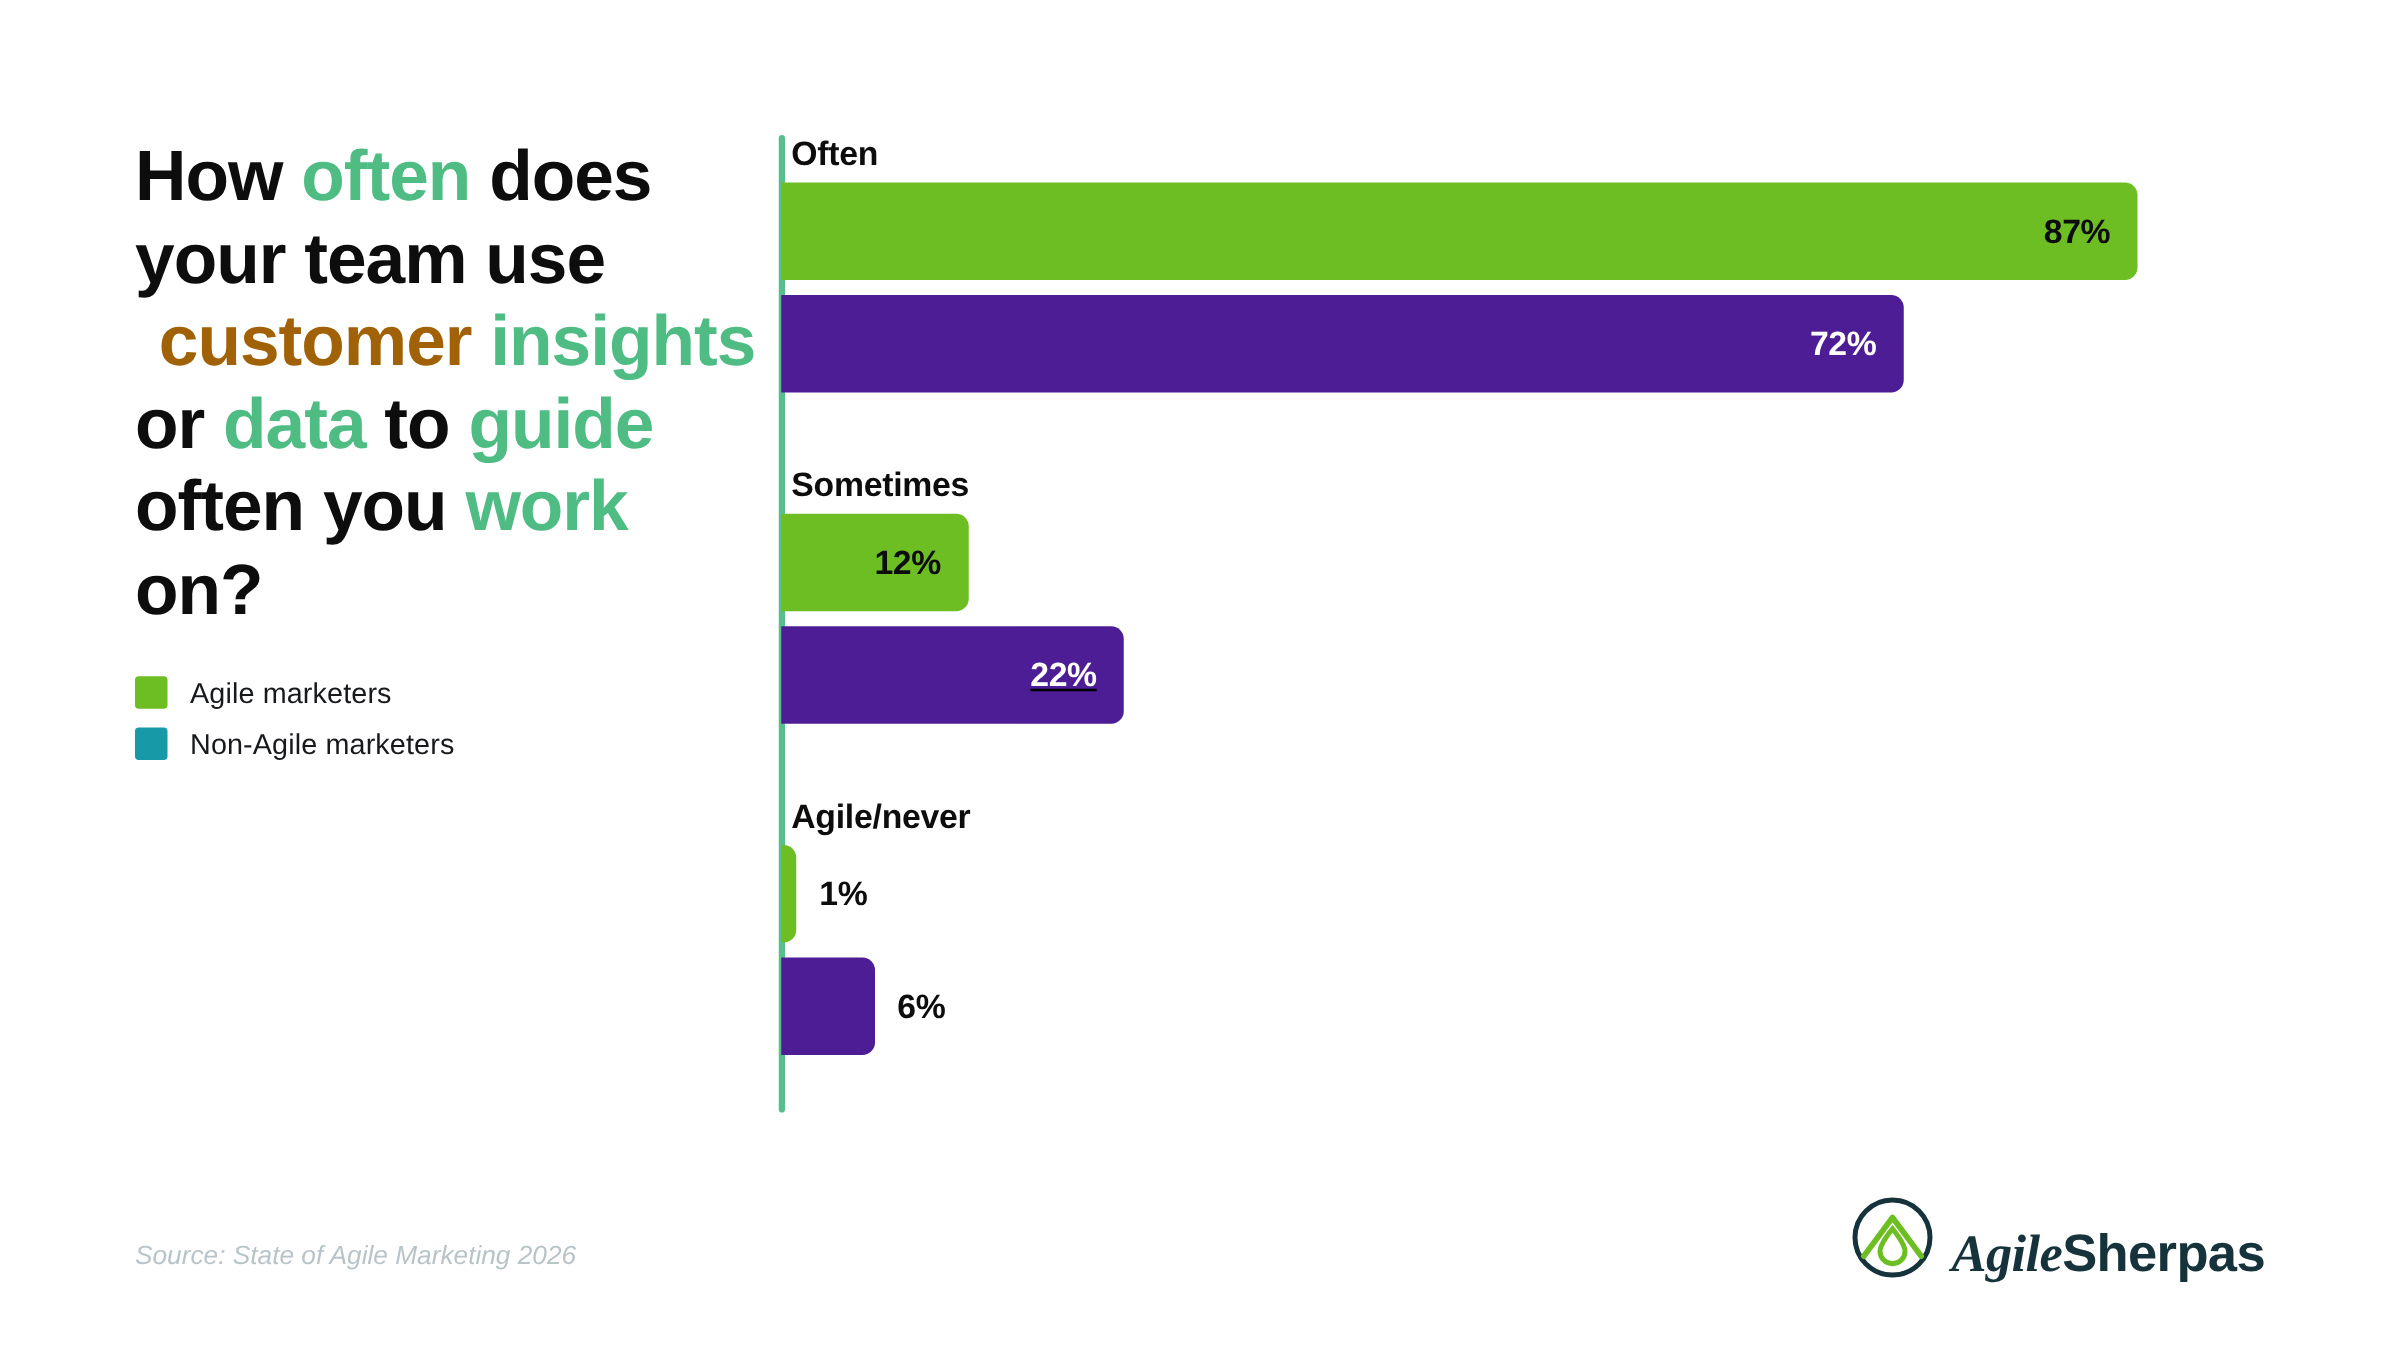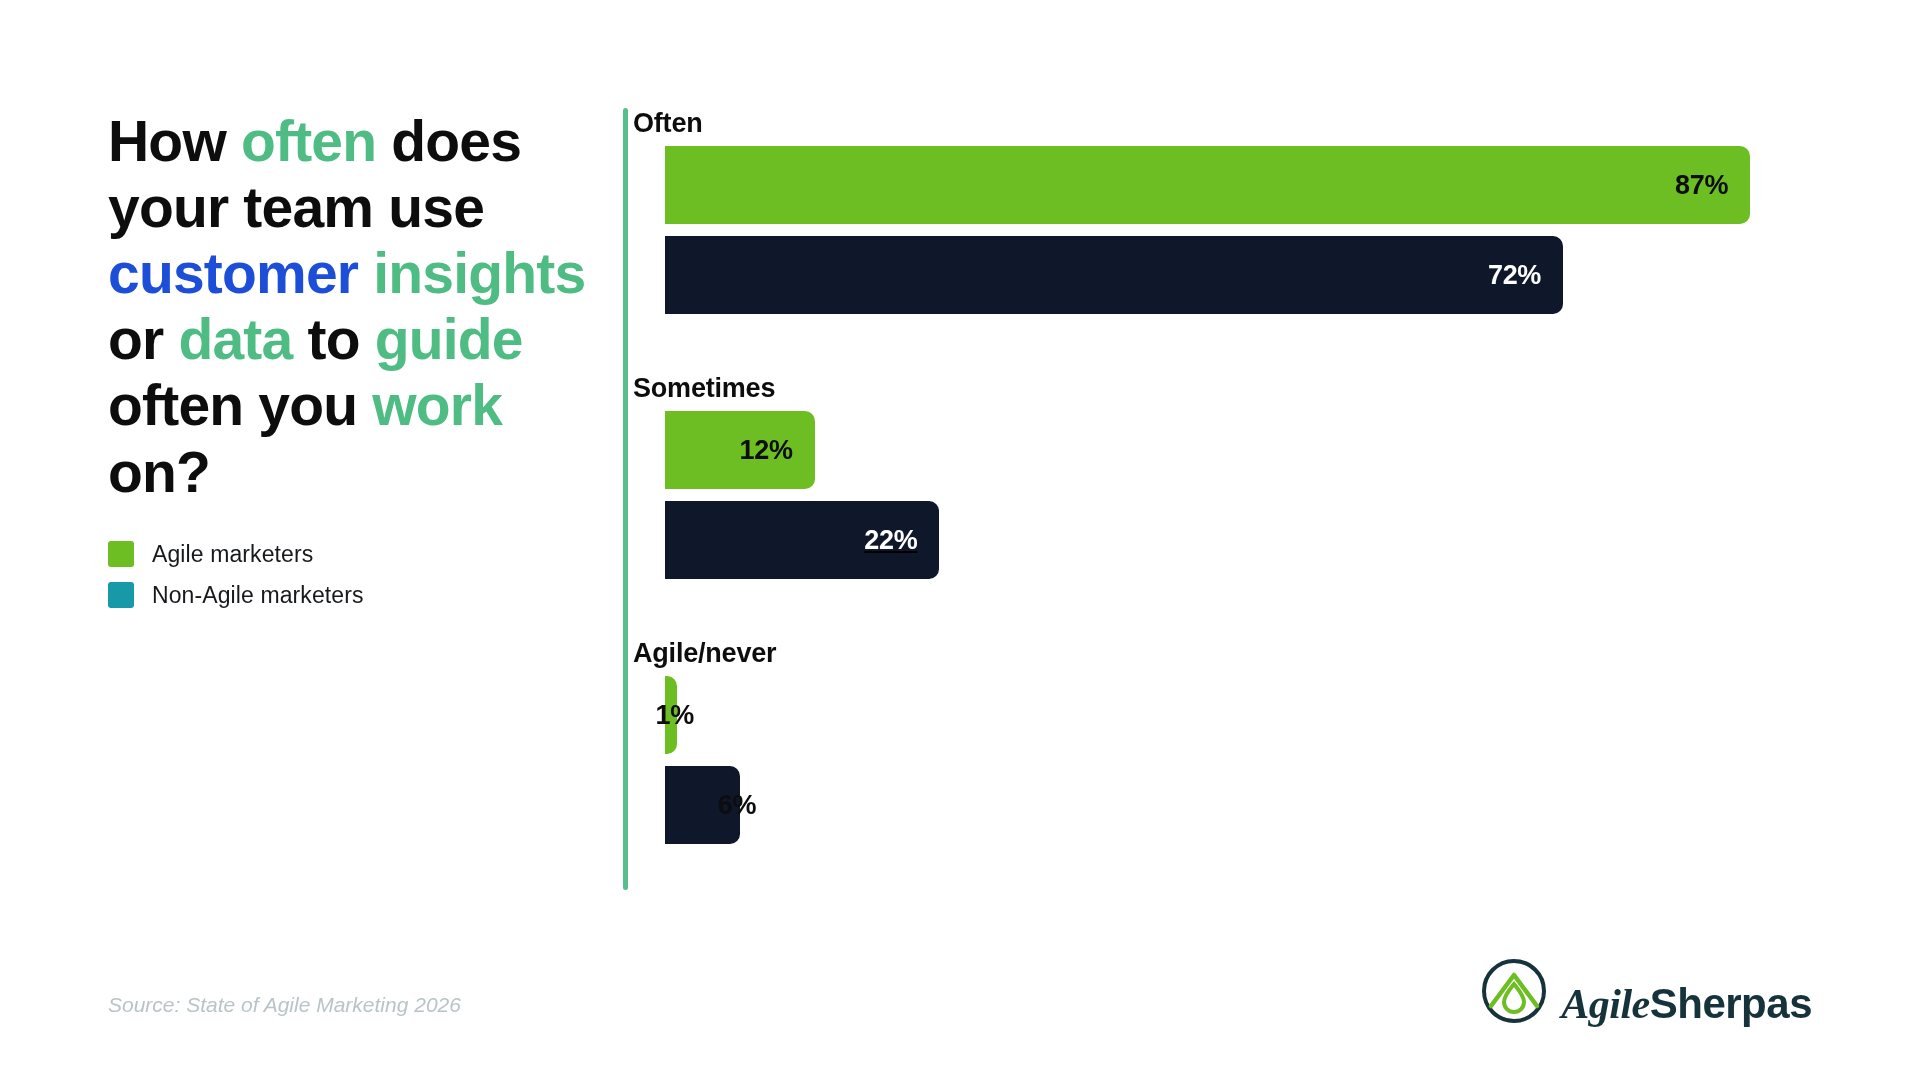--- a/index.html
+++ b/index.html
@@ -29,21 +29,21 @@
   }
 
   .headline {
     font-size:57px;
     line-height:1.16;
     font-weight:700;
     letter-spacing:-0.8px;
     color:#0d0d0d;
   }
   .headline .accent   { color:#4FBC84; }
-  .headline .deepteal { color:#1d4ed8; }
+  .headline .deepteal { color:#a16207;margin-left:19px; }
 
   .legend {
     margin-top:36px;
   }
   .legend-row {
     display:flex;
     align-items:center;
     margin-bottom:14px;
   }
   .legend-swatch {
@@ -99,24 +99,23 @@
   }
 
   .bar {
     position:absolute;
     left:2px;
     height:78px;
     border-radius:0 10px 10px 0;
     display:flex;
     align-items:center;
     justify-content:flex-end;
-    margin-left:40px;
   }
   .bar.green { background:#6CBE22; }
-  .bar.teal  { background:#0f172a; }
+  .bar.teal  { background:#4c1d95; }
 
   .bar-value {
     font-size:27px;
     font-weight:700;
     letter-spacing:-0.3px;
     padding-right:22px;
     white-space:nowrap;
   }
   .bar-value.dark  { color:#0d0d0d; }
   .bar-value.light { color:#ffffff; }

